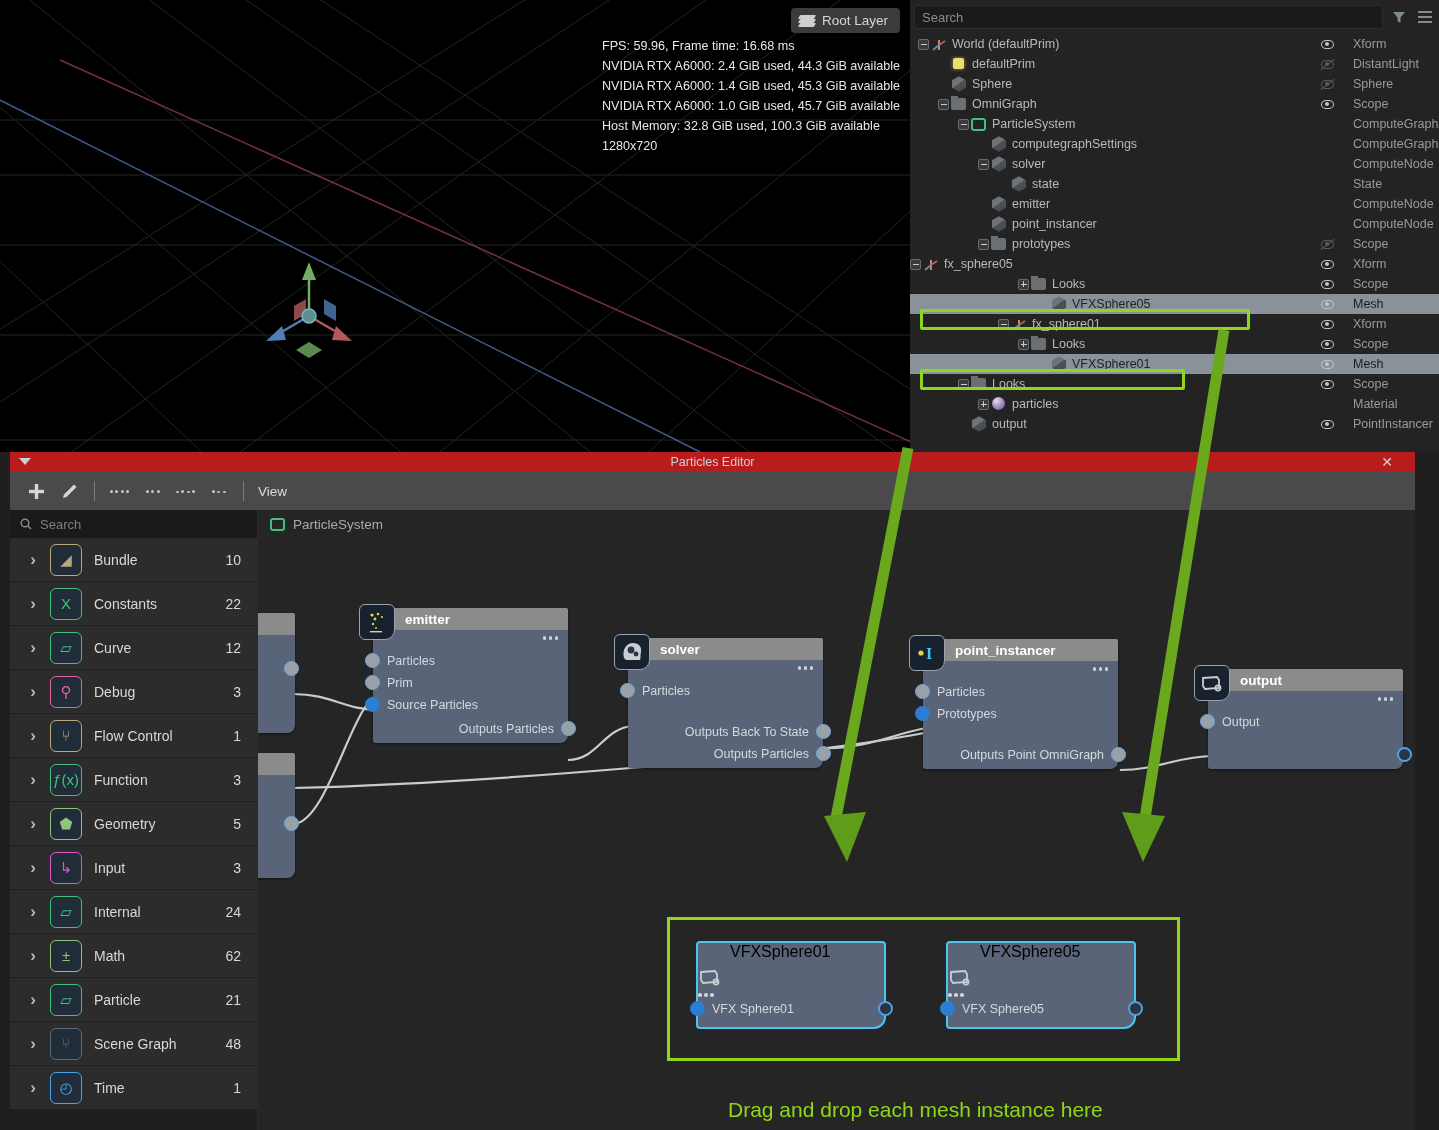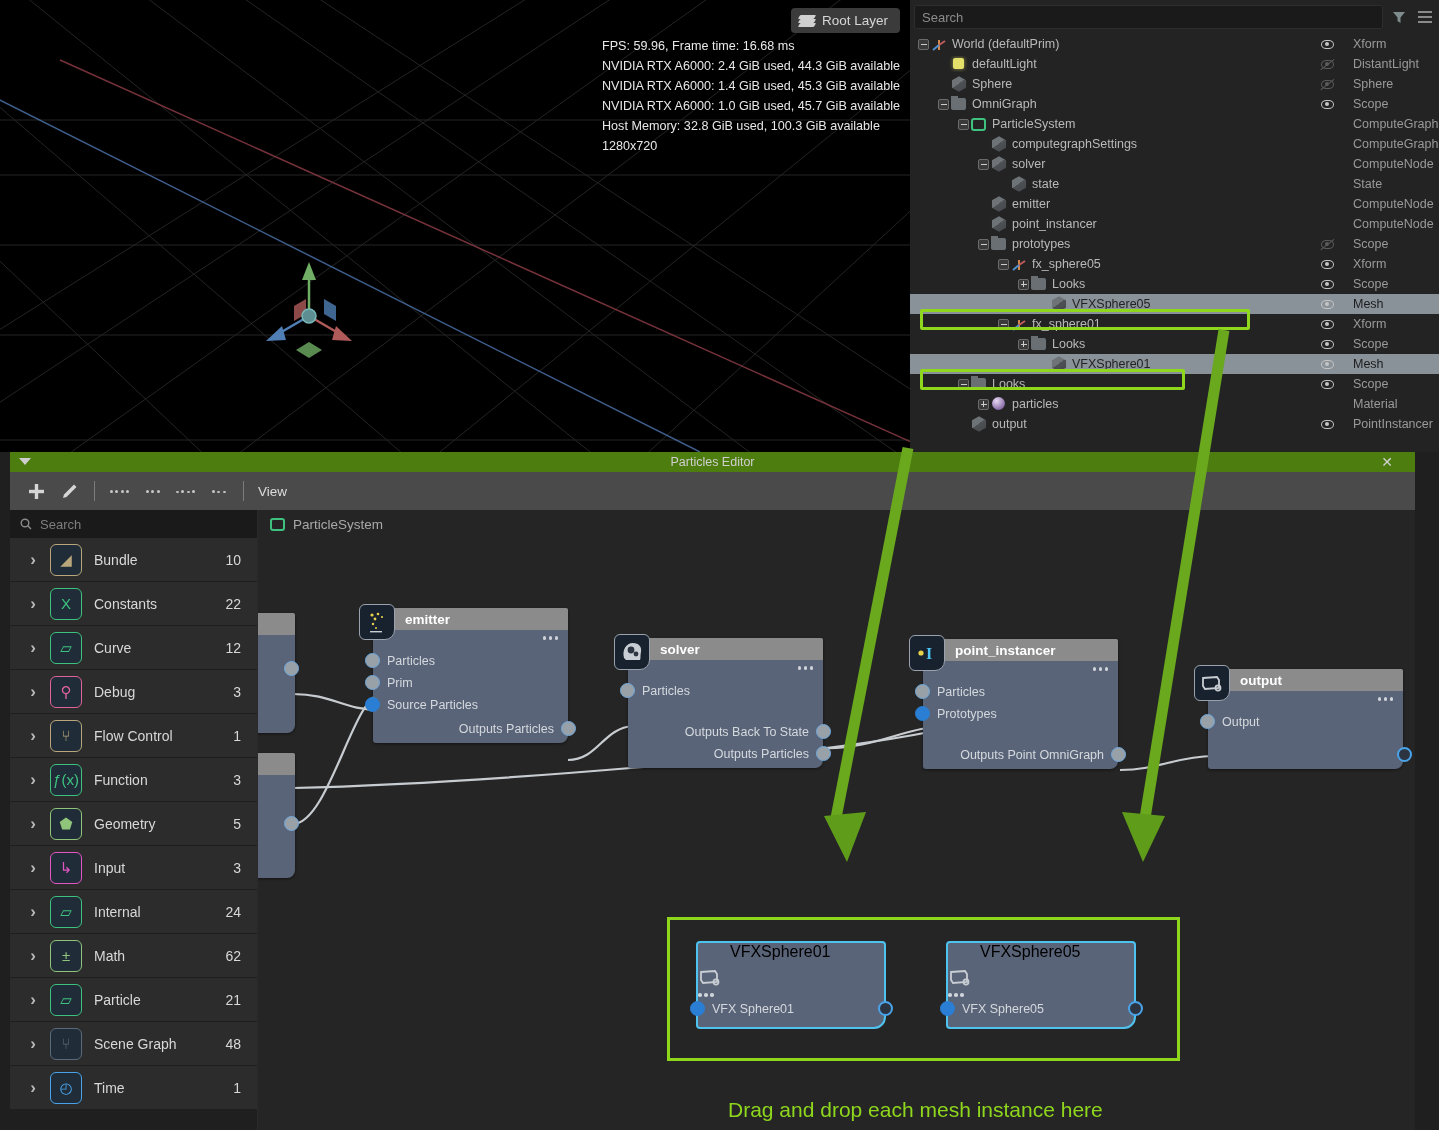--- a/index.html
+++ b/index.html
@@ -90,21 +90,21 @@
   .eye.off::before { border-color:#5c5c5c; }
   .eye.off::after { background:#5c5c5c; }
   .eye.off i { position:absolute; left:-2px; top:4px; width:17px; height:1.4px; background:#5c5c5c;
      transform: rotate(-38deg); }
   .hl-box { position: absolute; border: 3px solid #8ed71c; border-radius: 2px;
      pointer-events: none; }
 
   
   #pe { position: absolute; left: 10px; top: 452px; width: 1405px; height: 678px; }
   #pe-title {
-    height: 20px; background: #4d7c0f; display: flex; align-items: center;
+    height: 20px; background: #b91c1c; display: flex; align-items: center;
     position: relative; color: #cfcfcf; font-size: 12.5px;
   }
   #pe-caret { position: absolute; left: 9px; top: 6px; width:0;height:0;
      border-left:6px solid transparent; border-right:6px solid transparent; border-top:7px solid #cfcfcf; }
   #pe-title span.ttl { position: absolute; left: 0; right: 0; text-align: center; }
   #pe-close { position: absolute; right: 22px; top: 2px; color: #d2d2d2; font-size: 14px; }
   #pe-toolbar { height: 38px; background: #4a4a4a; display: flex; align-items: center;
      padding-left: 10px; gap: 0; }
   .tb-btn { width: 33px; height: 38px; display:flex; align-items:center; justify-content:center; }
   .tb-sep { width: 1px; height: 20px; background: #7c7c7c; margin: 0 8px; }
@@ -262,21 +262,21 @@
             <span class="eye"></span>
           </div>
           <div class="t-type">Xform</div>
         </div>
         <div class="trow">
           <div class="t-name" style="padding-left:28px">
             <span style="width:13px;display:inline-block"></span>
             <span class="pico">
               <span class="ic-light" style="display:block;margin:2px 0 0 2px"></span>
             </span>
-            <span>defaultLight</span>
+            <span>defaultPrim</span>
           </div>
           <div class="t-eye">
             <span class="eye off">
               <i></i>
             </span>
           </div>
           <div class="t-type">DistantLight</div>
         </div>
         <div class="trow">
           <div class="t-name" style="padding-left:28px">
@@ -369,21 +369,21 @@
             <span>prototypes</span>
           </div>
           <div class="t-eye">
             <span class="eye off">
               <i></i>
             </span>
           </div>
           <div class="t-type">Scope</div>
         </div>
         <div class="trow">
-          <div class="t-name" style="padding-left:88px">
+          <div class="t-name" style="">
             <span class="exp minus"></span>
             <span class="pico"><svg width="16" height="16" viewBox="0 0 16 16">
                 <line x1="8" y1="14" x2="8" y2="4" stroke="#d08a50" stroke-width="2"></line>
                 <line x1="8" y1="9" x2="2" y2="14" stroke="#4f8fd0" stroke-width="2"></line>
                 <line x1="8" y1="9" x2="14" y2="5" stroke="#c05a5a" stroke-width="2"></line>
               </svg></span>
             <span>fx_sphere05</span>
           </div>
           <div class="t-eye">
             <span class="eye"></span>

